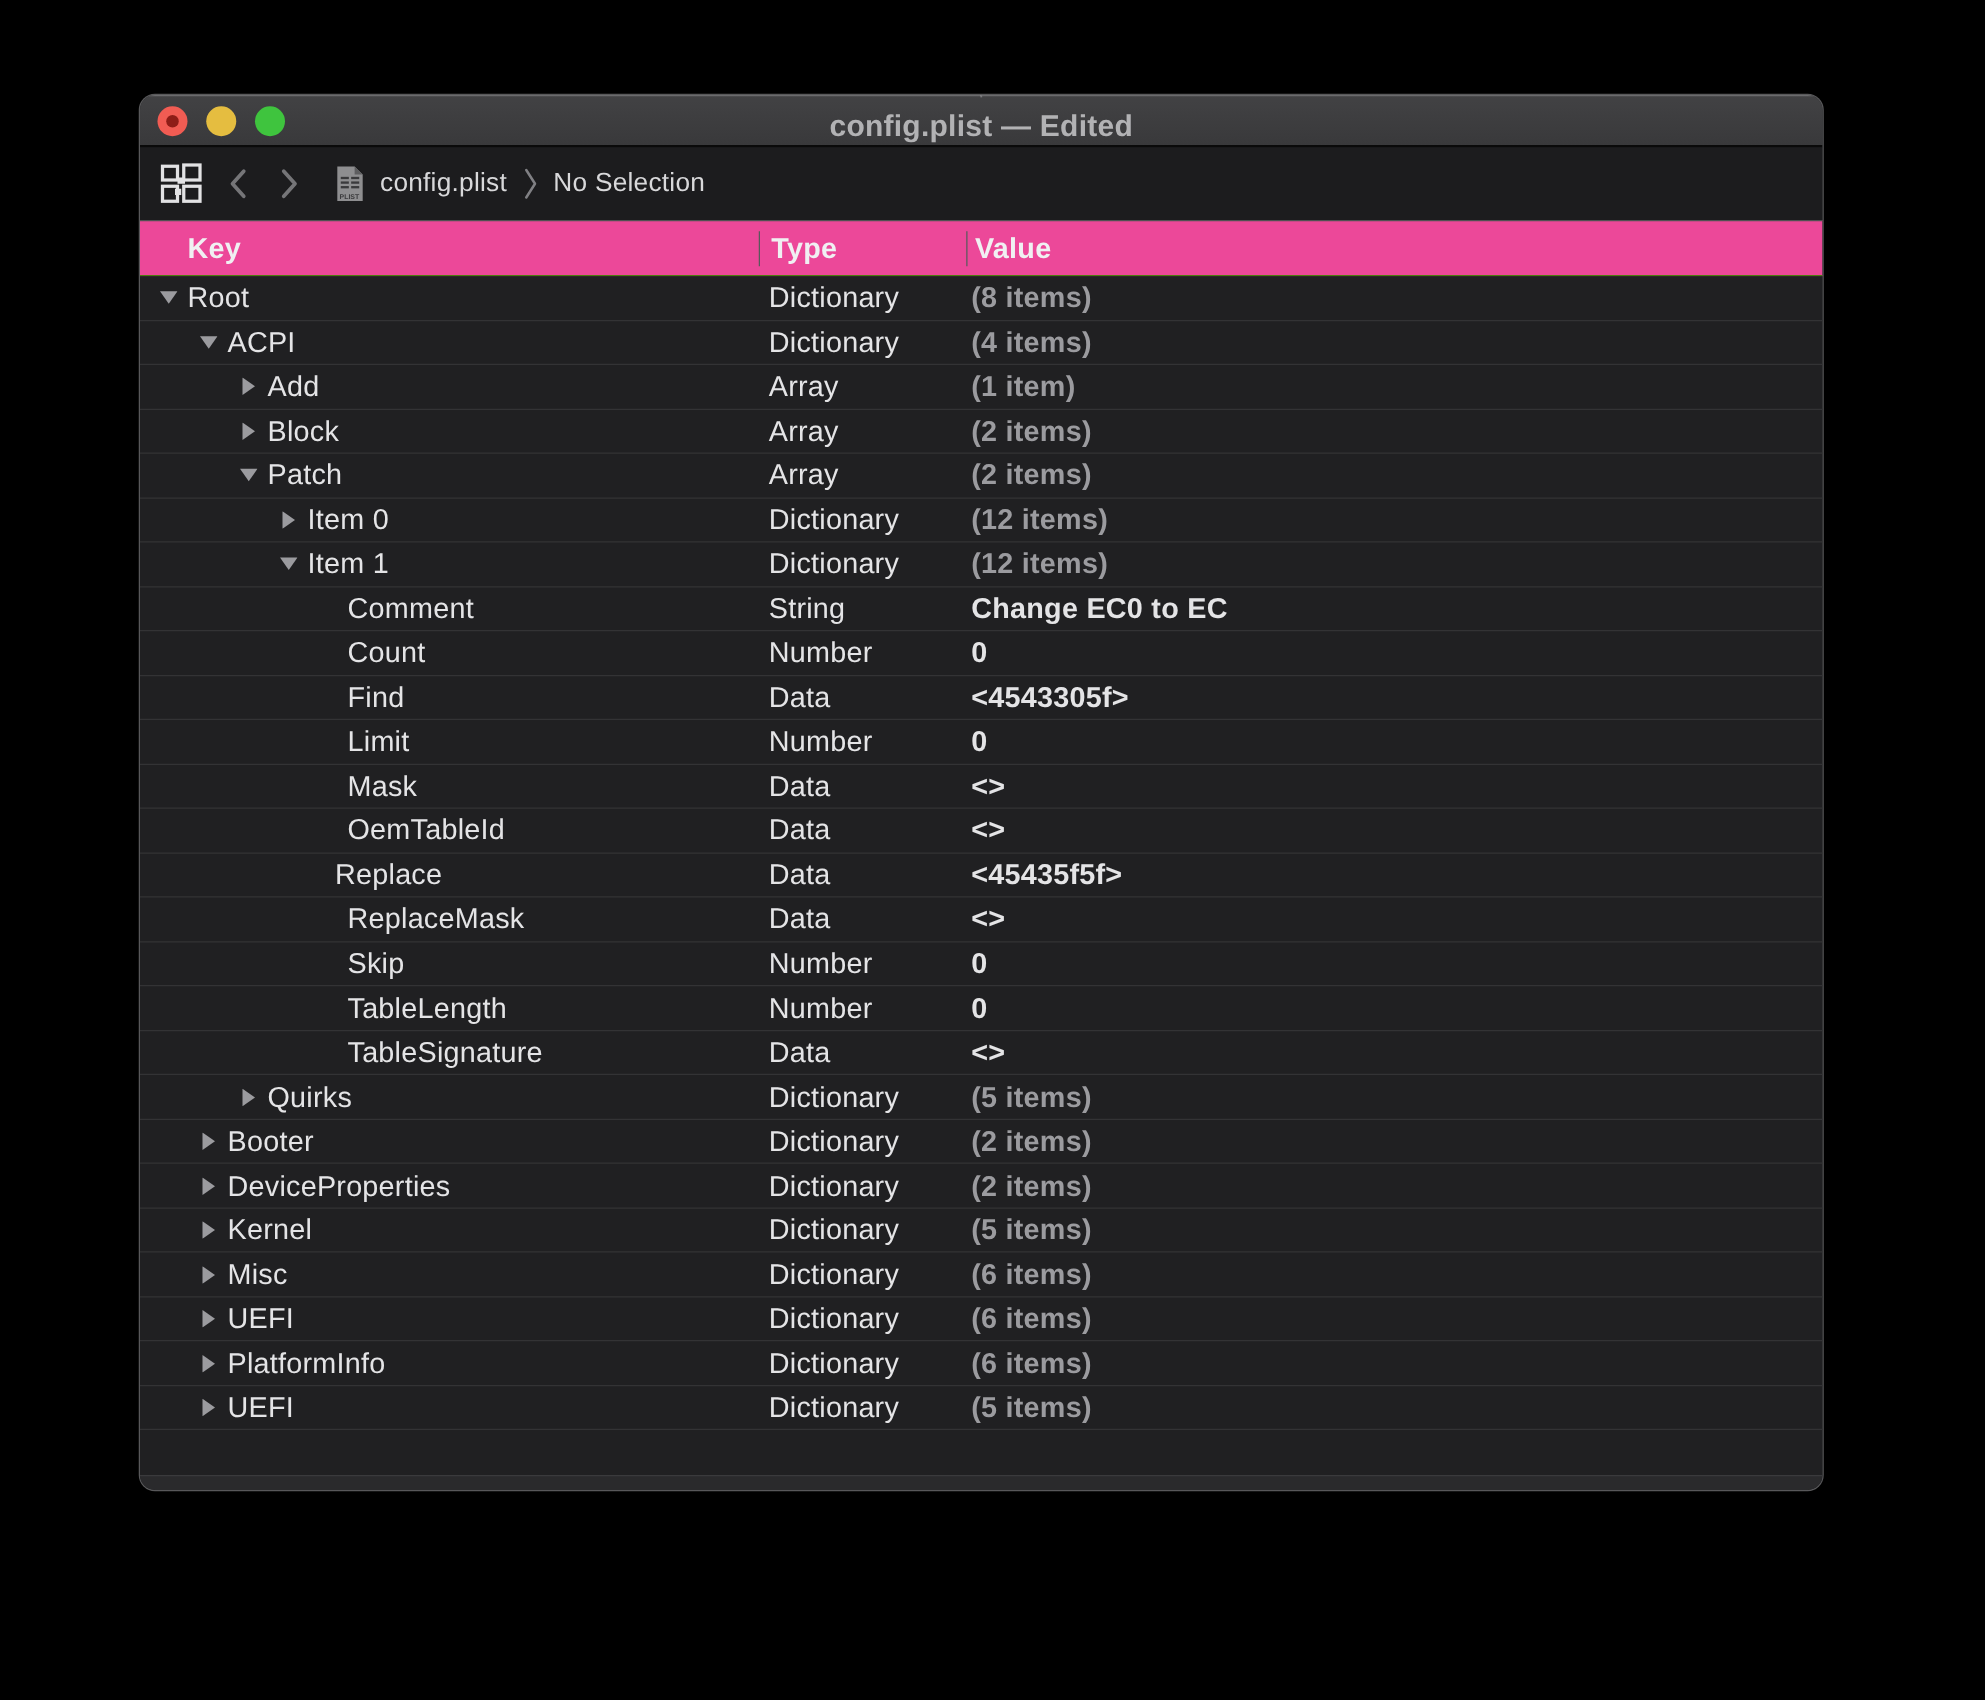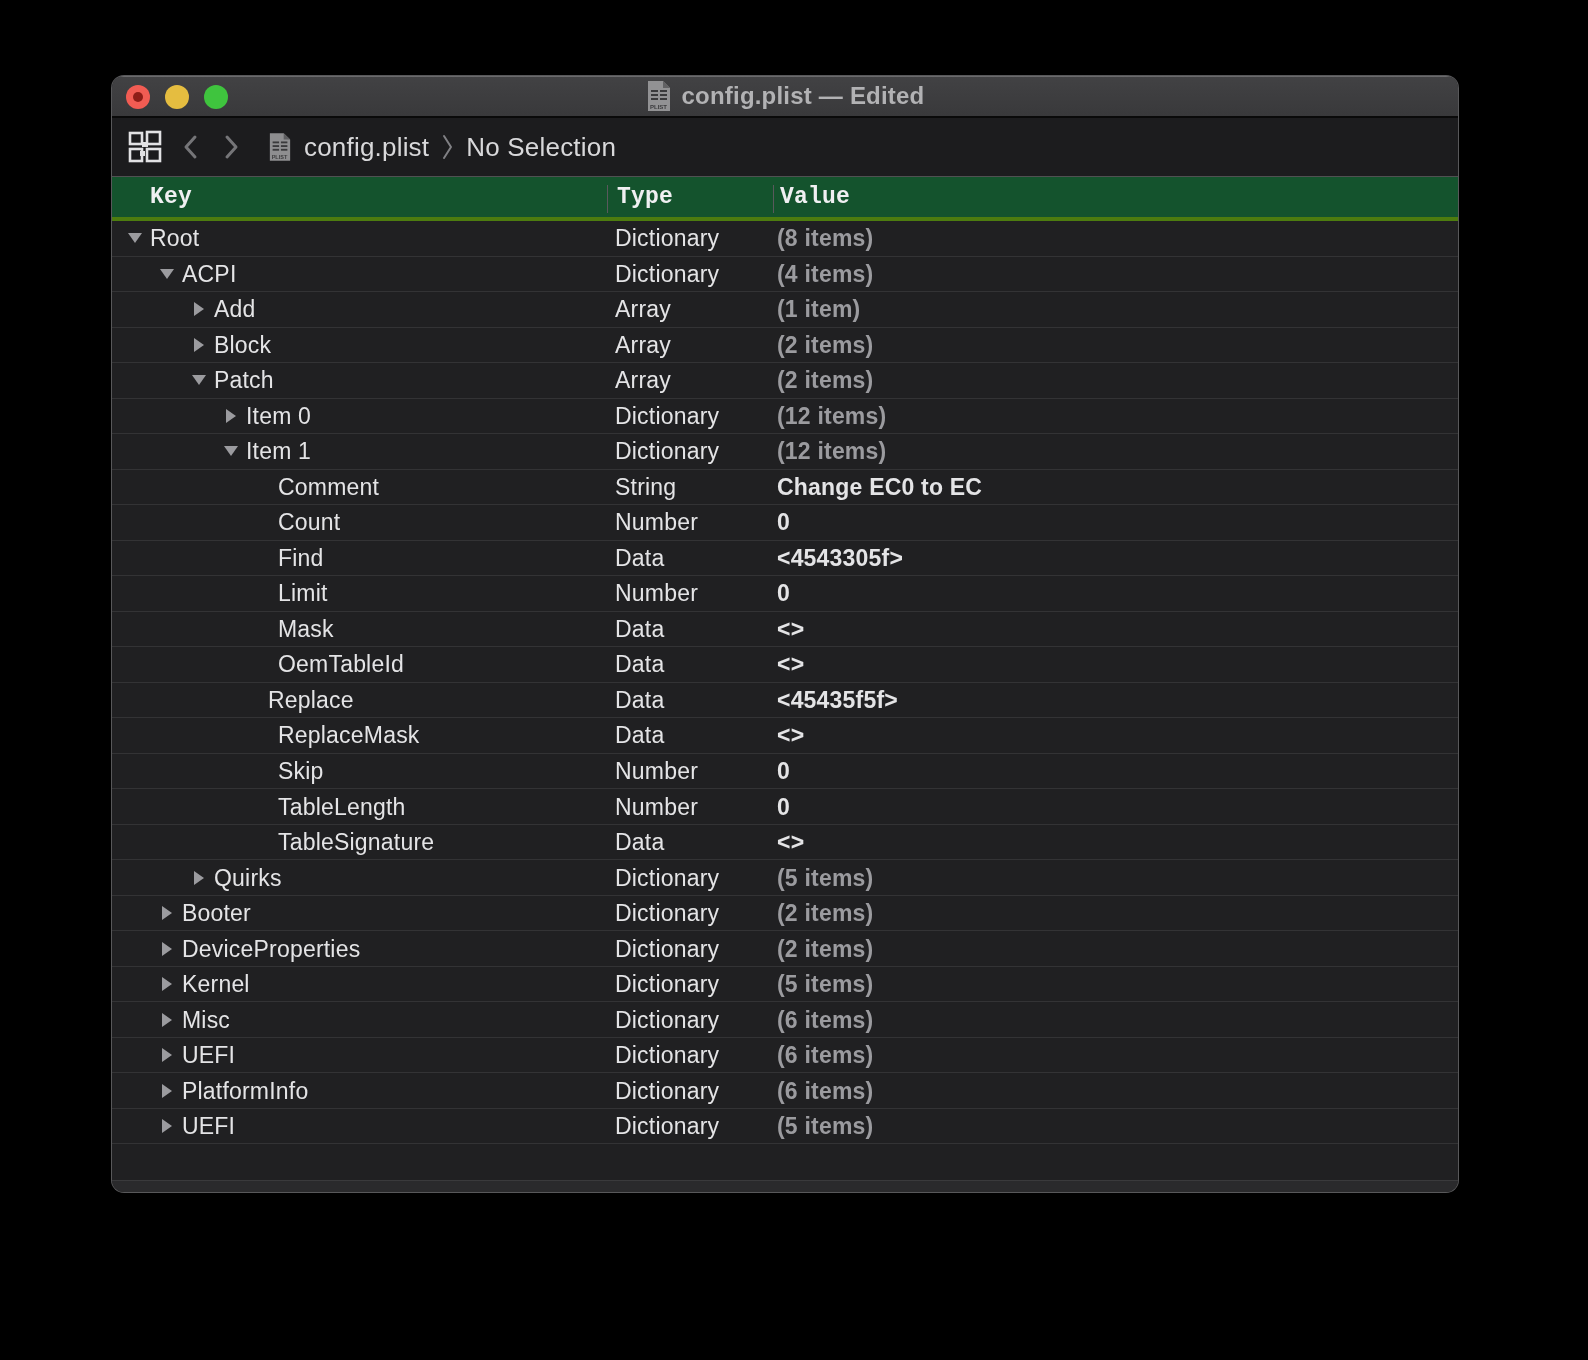--- a/index.html
+++ b/index.html
@@ -10,34 +10,34 @@
           box-shadow:0 0 0 1px #58585a, 0 18px 50px rgba(0,0,0,.7);}
   
   .titlebar{position:absolute;left:0;top:0;width:100%;height:42px;
             background:linear-gradient(180deg,#424244 0%,#39393b 100%);
             box-shadow:inset 0 1px 0 rgba(255,255,255,.22);
             border-bottom:2px solid #0a0a0a;box-sizing:border-box;}
   .traffic{position:absolute;left:14px;top:9px;display:flex;gap:15px;}
   .tl{width:24px;height:24px;border-radius:50%;display:flex;align-items:center;justify-content:center;}
   .tl .dot{width:10px;height:10px;border-radius:50%;background:#8e1d17;}
   .title-wrap{position:absolute;left:0;top:0;width:100%;height:40px;
-              display:flex;align-items:center;justify-content:center;gap:10px;}
+              display:flex;align-items:center;justify-content:center;gap:10px;flex-direction:column;}
   .title-text{color:#b2b2b4;font-size:24px;font-weight:600;letter-spacing:.2px;}
   
   .toolbar{position:absolute;left:0;top:42px;width:100%;height:58px;background:#1c1c1e;
            display:flex;align-items:center;box-sizing:border-box;padding-left:10px;}
   .tb-btn{display:flex;align-items:center;justify-content:center;background:none;border:none;padding:0;margin:0;}
   .related{width:46px;}
   .nav{width:34px;margin-left:6px;}
   .crumb-icon{margin-left:20px;margin-right:12px;display:flex;align-items:center;}
-  .crumb{color:#d8d8da;font-size:26px;letter-spacing:.2px;}
+  .crumb{color:#d8d8da;font-size:21px;letter-spacing:.2px;}
   .crumb-sep{margin:0 12px;display:flex;align-items:center;}
   
-  .thead{position:absolute;left:0;top:100px;width:100%;height:45px;background:#14532d;
-         border-top:1px solid #505052;border-bottom:4px solid #4d7c0f;box-sizing:border-box;font-family:Liberation Mono, monospace;}
+  .thead{position:absolute;left:0;top:100px;width:100%;height:45px;background:#ec4899;
+         border-top:1px solid #505052;border-bottom:1px solid #4d7c0f;box-sizing:border-box;}
   .th{position:absolute;top:0;height:100%;display:flex;align-items:center;
       color:#f0f0f2;font-size:23px;font-weight:700;letter-spacing:.2px;}
   .th-sep{position:absolute;top:8px;width:1px;height:28px;background:#59595c;}
   
   .tbody{position:absolute;left:0;top:145px;width:100%;height:959px;background:#202022;}
   .row{position:relative;width:100%;height:35.52px;box-sizing:border-box;
        border-bottom:1px solid #333335;}
   .row .k,.row .t,.row .v{position:absolute;top:50%;transform:translateY(-50%);
        font-size:23px;color:#e4e4e6;white-space:nowrap;letter-spacing:.2px;}
   .row .t{left:503px;}

